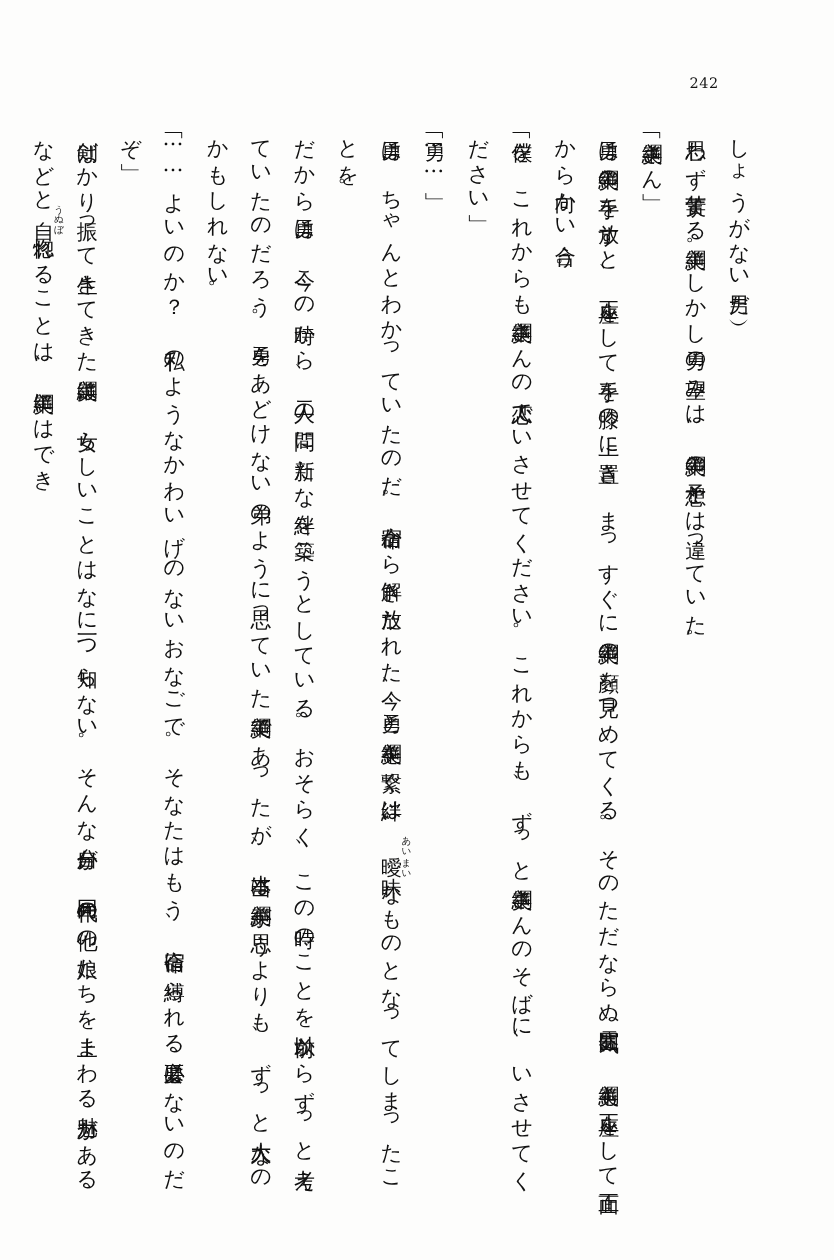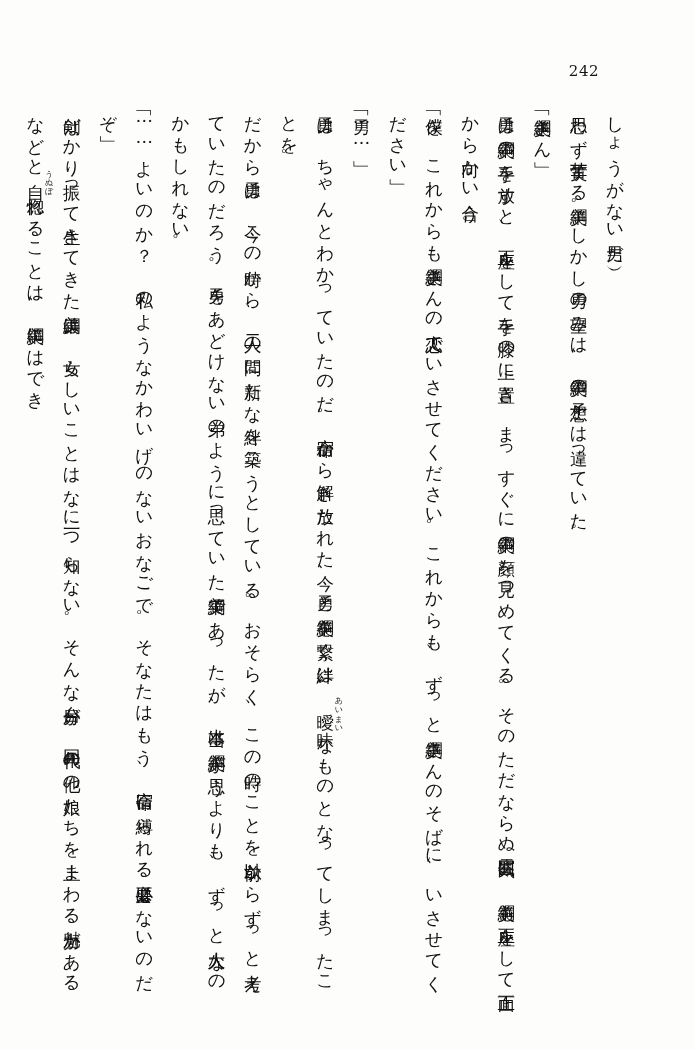--- a/index.html
+++ b/index.html
@@ -17,21 +17,21 @@
   .page {
     position: relative;
     width: 695px;
     height: 1050px;
     background: #fdfdfc;
   }
   .page-number {
     position: absolute;
     top: 62px;
     right: 96px;
-    font-size: 15px;
+    font-size: 12px;
     letter-spacing: 0.5px;
     color: #141414;
     font-family: "DejaVu Serif", "Liberation Serif", serif;
   }
   .body-text {
     position: absolute;
     top: 104px;
     right: 62px;
     left: 62px;
     height: 880px;

